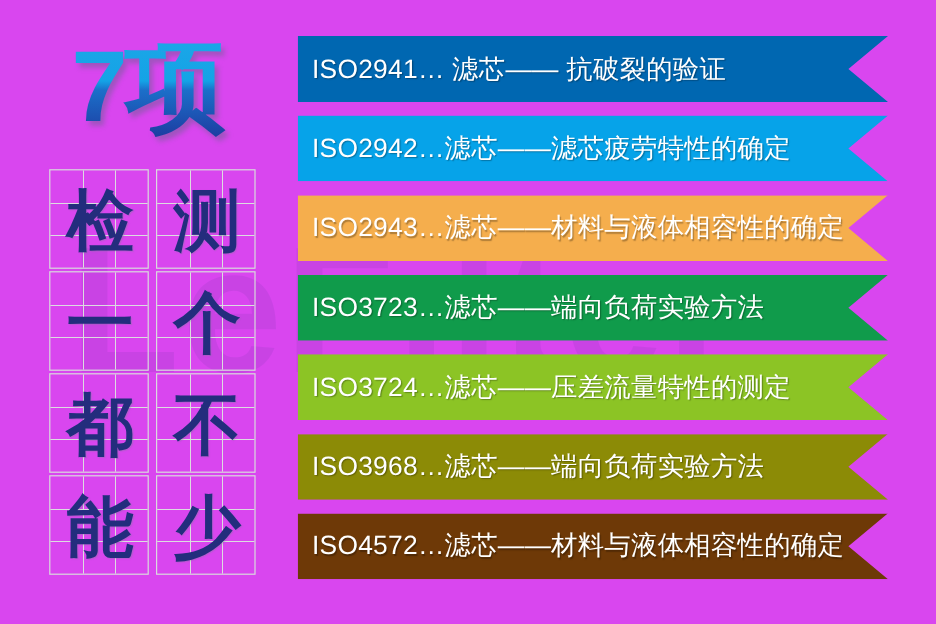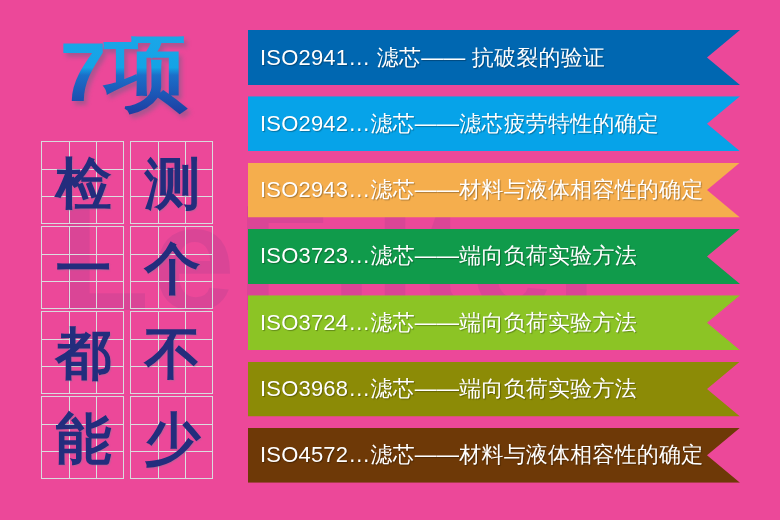--- a/index.html
+++ b/index.html
@@ -180,21 +180,21 @@
     font-size: 22px;
     font-weight: normal;
     letter-spacing: 0.2px;
     white-space: nowrap;
     text-shadow: 1px 1px 1px rgba(0,0,0,0.30);
   }
 </style>
 </head>
 <body style="background: rgb(237, 237, 237);">
 
-<div id="poster" style="background: #ec4899;">
+<div id="poster" style="background: #d946ef;">
 
   <div id="watermark">LeFilter</div>
 
   <div id="left-col">
 
     <div id="headline">7项</div>
 
     <div id="char-grid">
         <div class="grid-cell">
           <span class="grid-char" style="color: rgb(35, 45, 125);">检</span>
@@ -236,21 +236,21 @@
       <div class="ribbon" style="top: 162.6px; align-items: center;">
         <div class="ribbon-shape" style="background: rgb(245, 174, 77);"></div>
         <div class="ribbon-label">ISO2943…滤芯——材料与液体相容性的确定</div>
       </div>
       <div class="ribbon" style="top: 228.9px;">
         <div class="ribbon-shape" style="background: rgb(16, 155, 75);"></div>
         <div class="ribbon-label">ISO3723…滤芯——端向负荷实验方法</div>
       </div>
       <div class="ribbon" style="top: 295.2px;">
         <div class="ribbon-shape" style="background: rgb(140, 196, 37);"></div>
-        <div class="ribbon-label">ISO3724…滤芯——端向负荷实验方法</div>
+        <div class="ribbon-label">ISO3724…滤芯——压差流量特性的测定</div>
       </div>
       <div class="ribbon" style="top: 361.5px;">
         <div class="ribbon-shape" style="background: rgb(140, 139, 6);"></div>
         <div class="ribbon-label">ISO3968…滤芯——端向负荷实验方法</div>
       </div>
       <div class="ribbon" style="top: 427.8px;">
         <div class="ribbon-shape" style="background: rgb(110, 57, 7);"></div>
         <div class="ribbon-label">ISO4572…滤芯——材料与液体相容性的确定</div>
       </div>
     </div>

